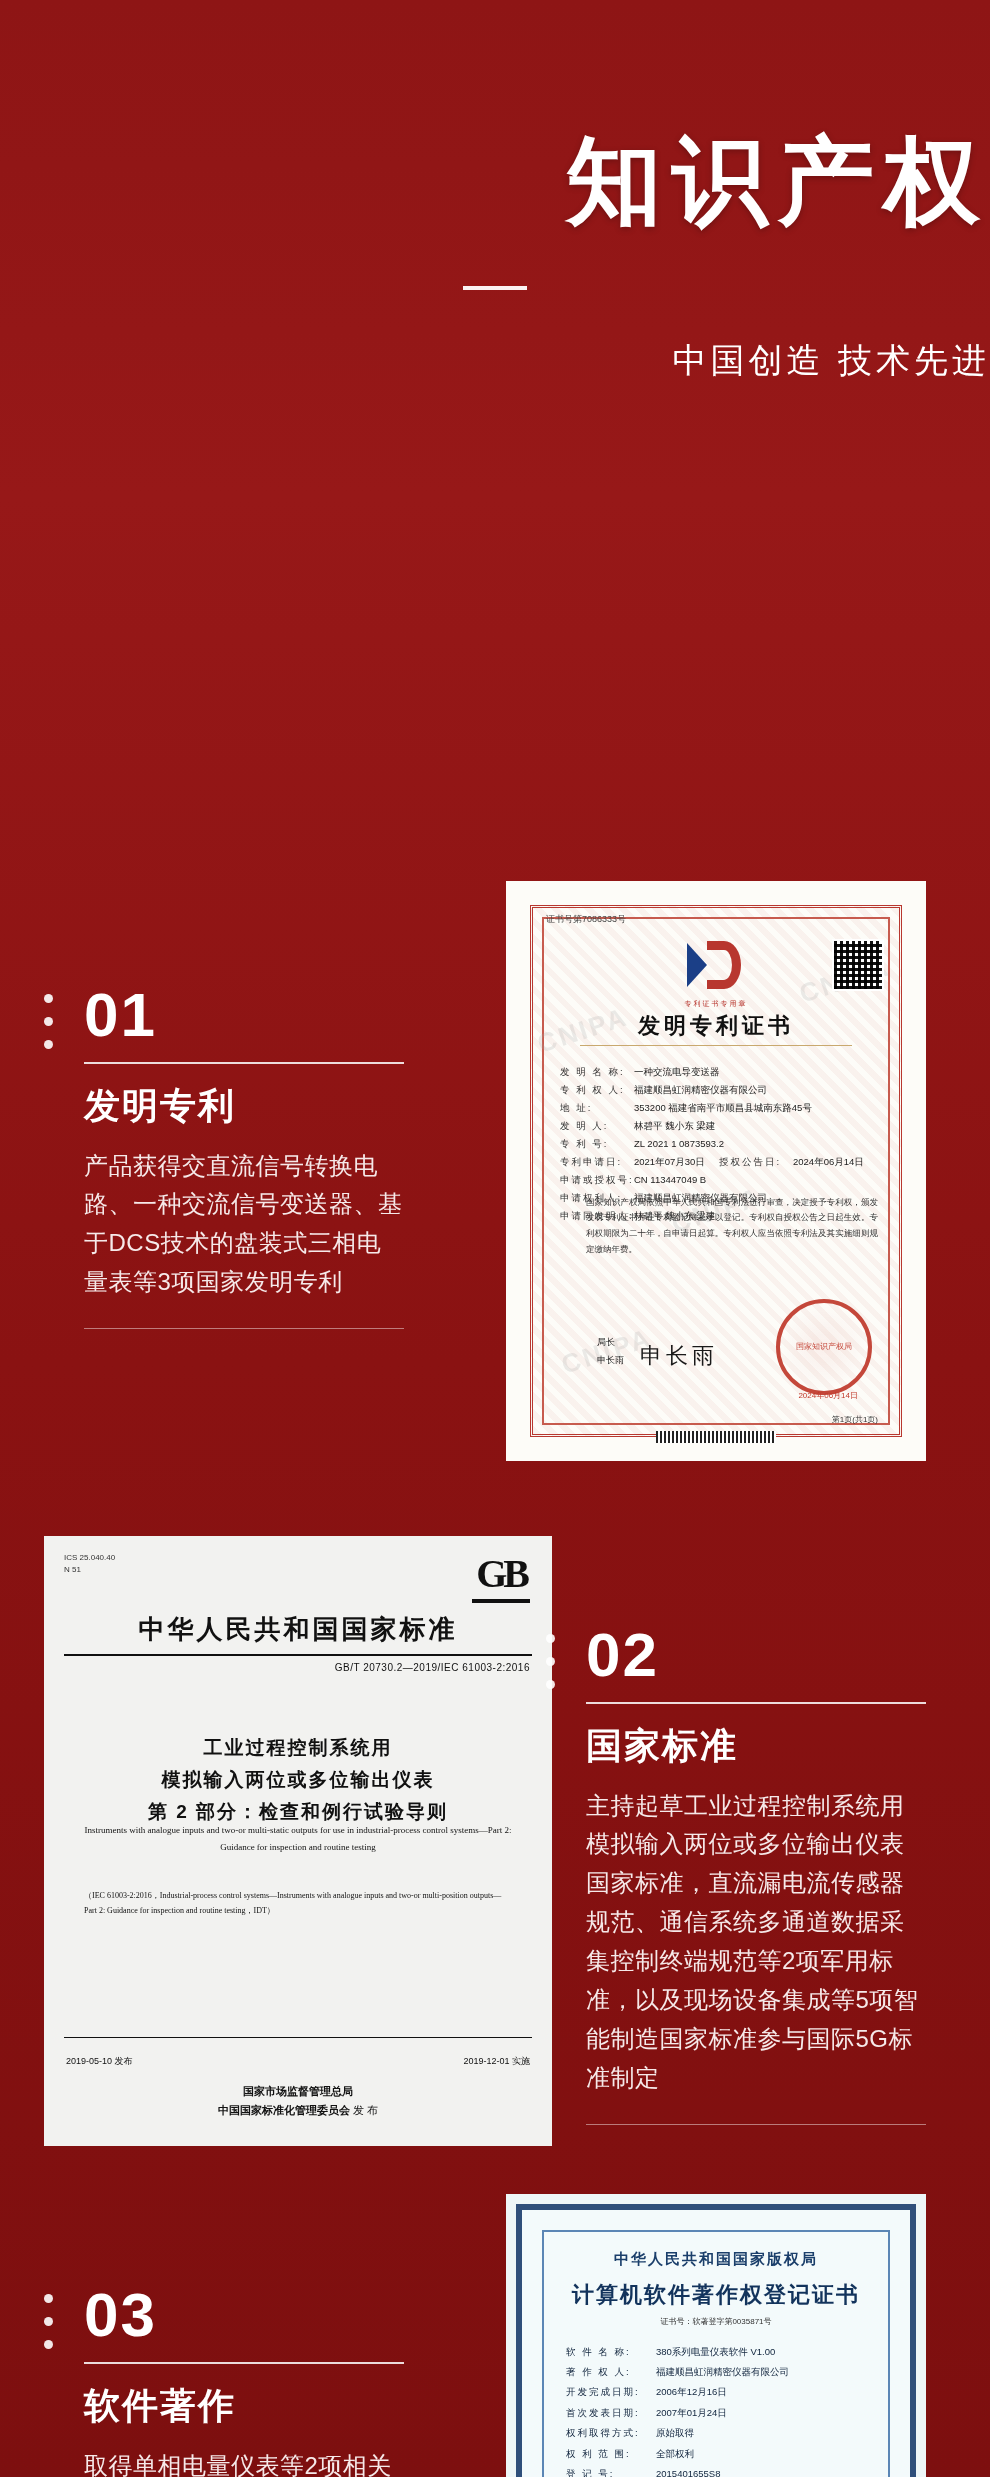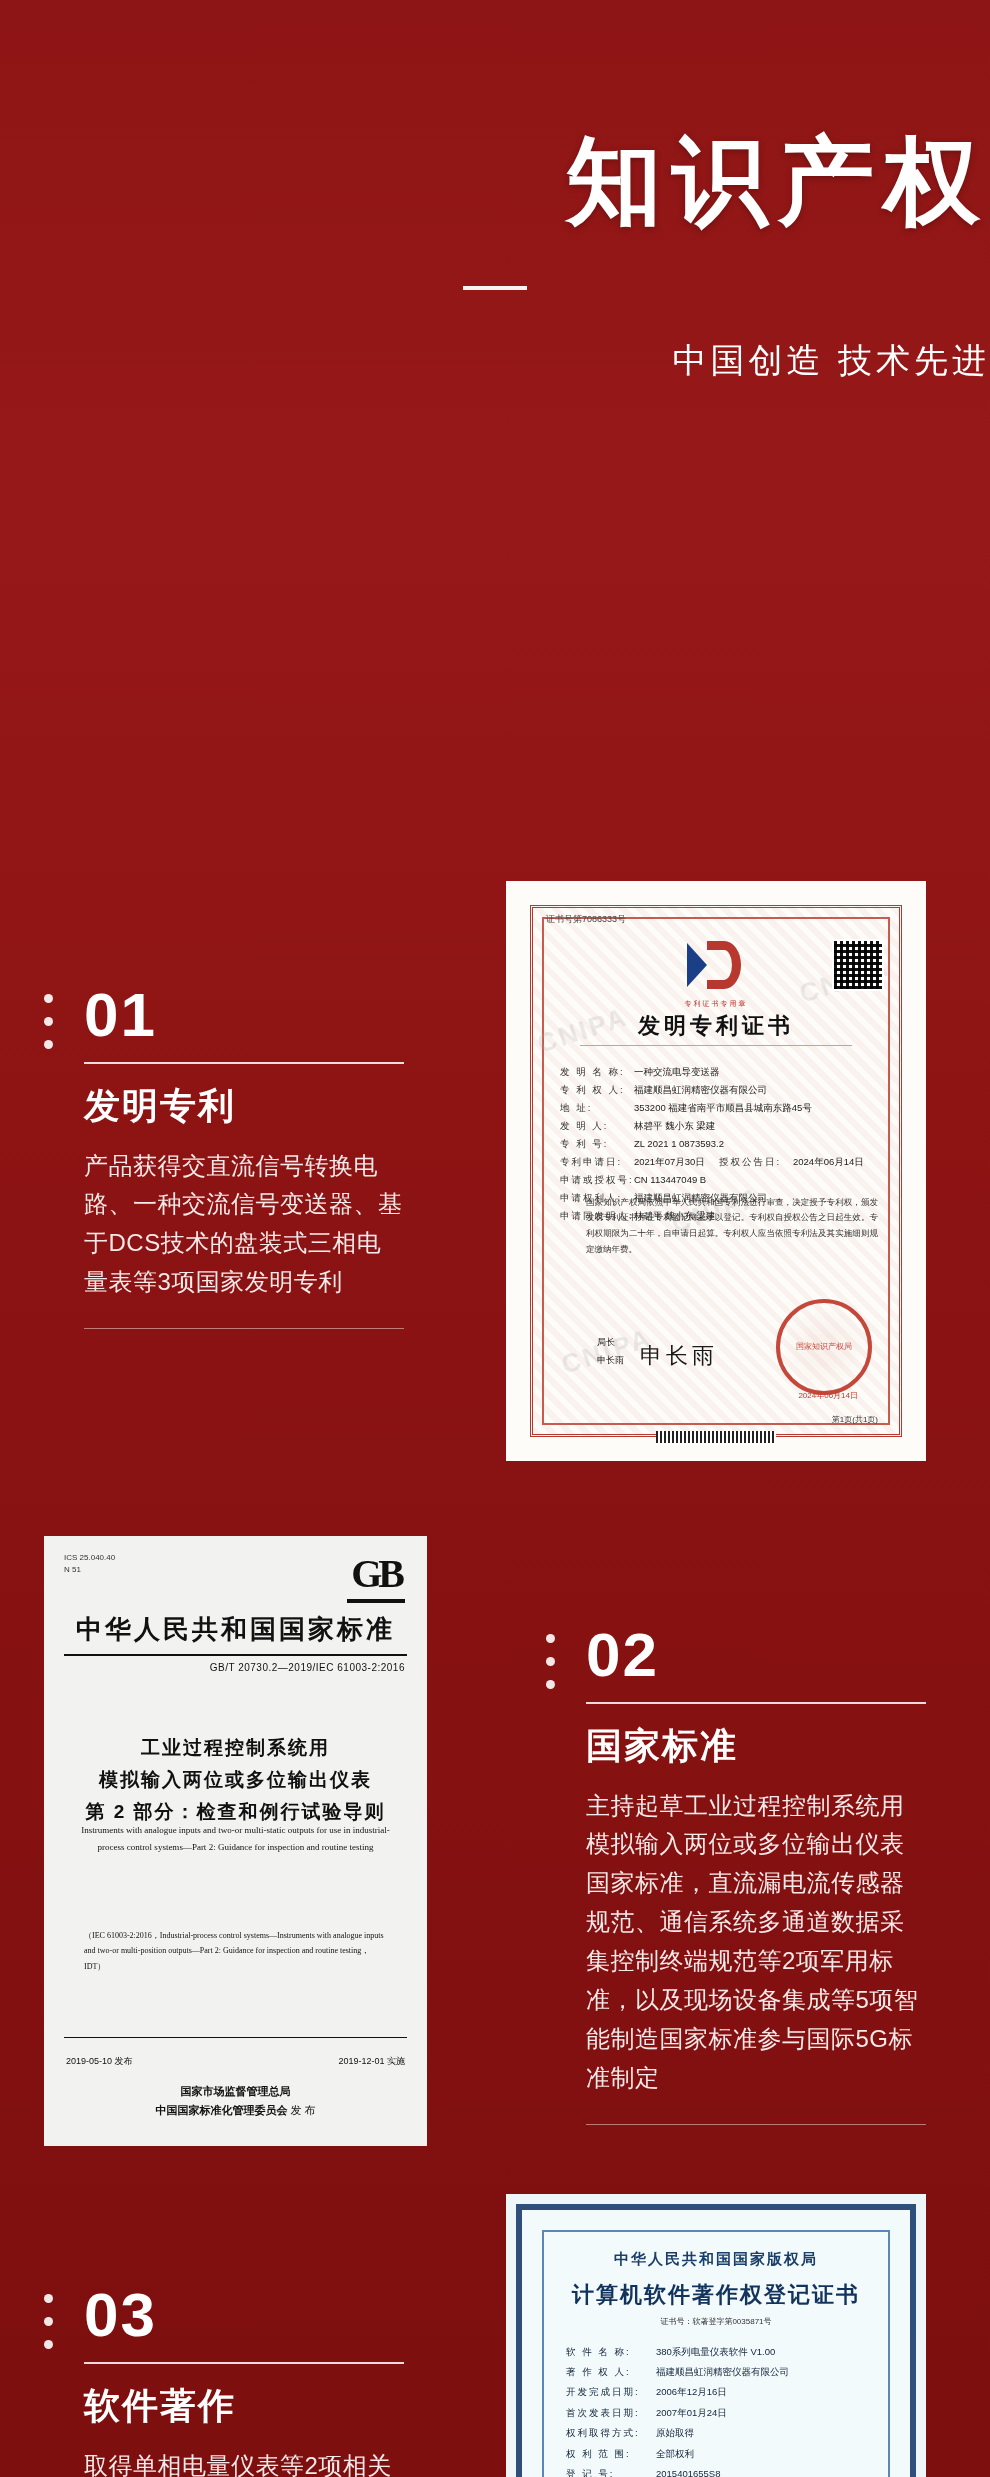--- a/index.html
+++ b/index.html
@@ -179,21 +179,21 @@
   .gb .t1 {
     position:absolute; top:196px; left:0; right:0; text-align:center;
     font-size:19px; font-weight:bold; color:#111; letter-spacing:2px; line-height:1.7;
   }
   .gb .t2 {
     position:absolute; top:286px; left:34px; right:34px; text-align:center;
     font-size:9px; color:#111; line-height:1.9; font-family:"Liberation Serif", serif;
   }
   .gb .t3 {
     position:absolute; top:352px; left:40px; right:40px;
-    font-size:8px; color:#111; line-height:1.95; font-family:"Liberation Serif", serif;margin-top:40px;
+    font-size:8px; color:#111; line-height:1.95; font-family:"Liberation Serif", serif;
   }
   .gb .hr2 { position:absolute; bottom:108px; left:20px; right:20px; height:1px; background:#111; }
   .gb .dates {
     position:absolute; bottom:78px; left:22px; right:22px;
     display:flex; justify-content:space-between; font-size:9px; color:#111;
   }
   .gb .issuer {
     position:absolute; bottom:26px; left:0; right:0; text-align:center;
     font-size:11px; color:#111; line-height:1.7; font-weight:bold;
   }
@@ -319,21 +319,21 @@
       <div class="num-rule"></div>
       <div class="blk-title">发明专利</div>
       <div class="blk-body">产品获得交直流信号转换电路、一种交流信号变送器、基于DCS技术的盘装式三相电量表等3项国家发明专利</div>
       <div class="bottom-rule"></div>
     </div>
   </div>
 </div>
 
 <div class="section">
 
-  <div class="cert gb" style="left:44px; top:1152px; width:383px; height:610px;">
+  <div class="cert gb" style="left:44px; top:1152px; width:508px; height:610px;">
     <div class="ics">ICS 25.040.40<br>N 51</div>
     <div class="gblogo">GB</div>
     <div class="nation">中华人民共和国国家标准</div>
     <div class="hr1"></div>
     <div class="code">GB/T 20730.2—2019/IEC 61003-2:2016</div>
     <div class="t1">工业过程控制系统用<br>模拟输入两位或多位输出仪表<br>第 2 部分：检查和例行试验导则</div>
     <div class="t2">Instruments with analogue inputs and two-or multi-static outputs for use in industrial-process control systems—Part 2: Guidance for inspection and routine testing</div>
     <div class="t3">（IEC 61003-2:2016，Industrial-process control systems—Instruments with analogue inputs and two-or multi-position outputs—Part 2: Guidance for inspection and routine testing，IDT）</div>
     <div class="hr2"></div>
     <div class="dates">

